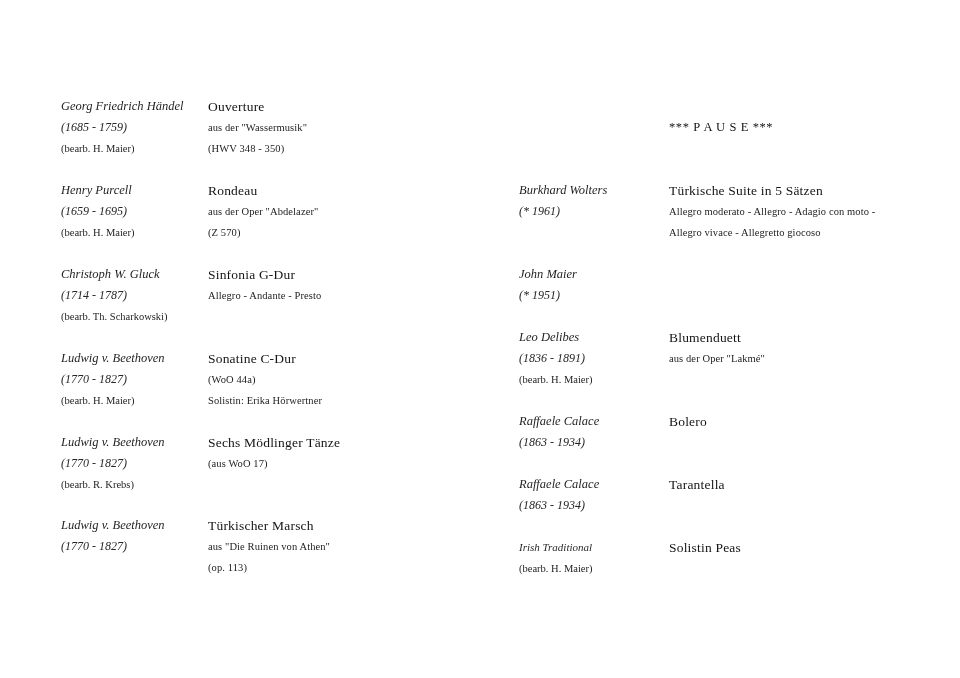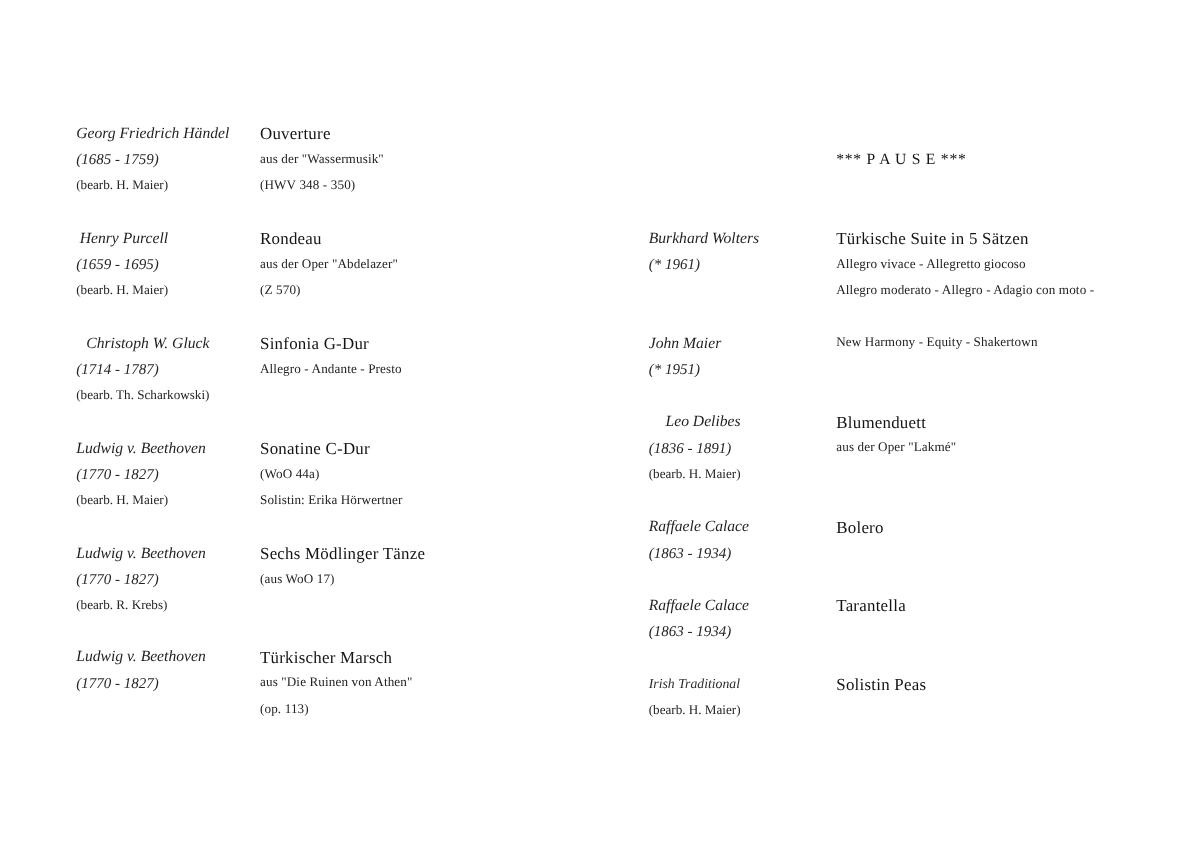--- a/index.html
+++ b/index.html
@@ -25,21 +25,21 @@
     position: absolute;
     left: 0;
     width: 960px;
   }
   .composer-col, .piece-col {
     position: absolute;
     top: 0;
     white-space: nowrap;
   }
   .line { line-height: 21px; }
-  .name       { font-style: italic; font-size: 12.5px; text-align: right; }
+  .name       { font-style: italic; font-size: 12.5px; }
   .name-small { font-style: italic; font-size: 11px; color: #2a2a2a; }
   .dates      { font-style: italic; font-size: 12px;   color: #262626; }
   .note       { font-size: 10.5px; color: #242424; }
   .title      { font-size: 13.5px; color: #141414; letter-spacing: 0.2px; }
   .detail     { font-size: 10.5px; color: #232323; letter-spacing: 0.1px; }
   .pause {
     position: absolute;
     left: 669px;
     top: 117px;
     font-size: 12.5px;
@@ -130,32 +130,31 @@
       </div>
   </div>
 
   <div class="entry" style="top: 180px;">
     <div class="composer-col" style="left: 519px;">
         <div class="line name">Burkhard Wolters</div>
         <div class="line dates">(* 1961)</div>
       </div>
     <div class="piece-col" style="left: 669px;">
         <div class="line title">Türkische Suite in 5 Sätzen</div>
+        <div class="line detail">Allegro moderato - Allegro - Adagio con moto -</div>
         <div class="line detail">Allegro vivace - Allegretto giocoso</div>
-        <div class="line detail">Allegro moderato - Allegro - Adagio con moto -</div>
       </div>
   </div>
 
   <div class="entry" style="top: 264px;">
     <div class="composer-col" style="left: 519px;">
         <div class="line name">John Maier</div>
         <div class="line dates">(* 1951)</div>
       </div>
     <div class="piece-col" style="left: 669px;">
-        <div class="line detail">New Harmony - Equity - Shakertown</div>
       </div>
   </div>
 
   <div class="entry" style="top: 327px;">
     <div class="composer-col" style="left: 519px;">
         <div class="line name">Leo Delibes</div>
         <div class="line dates">(1836 - 1891)</div>
         <div class="line note">(bearb. H. Maier)</div>
       </div>
     <div class="piece-col" style="left: 669px;">

